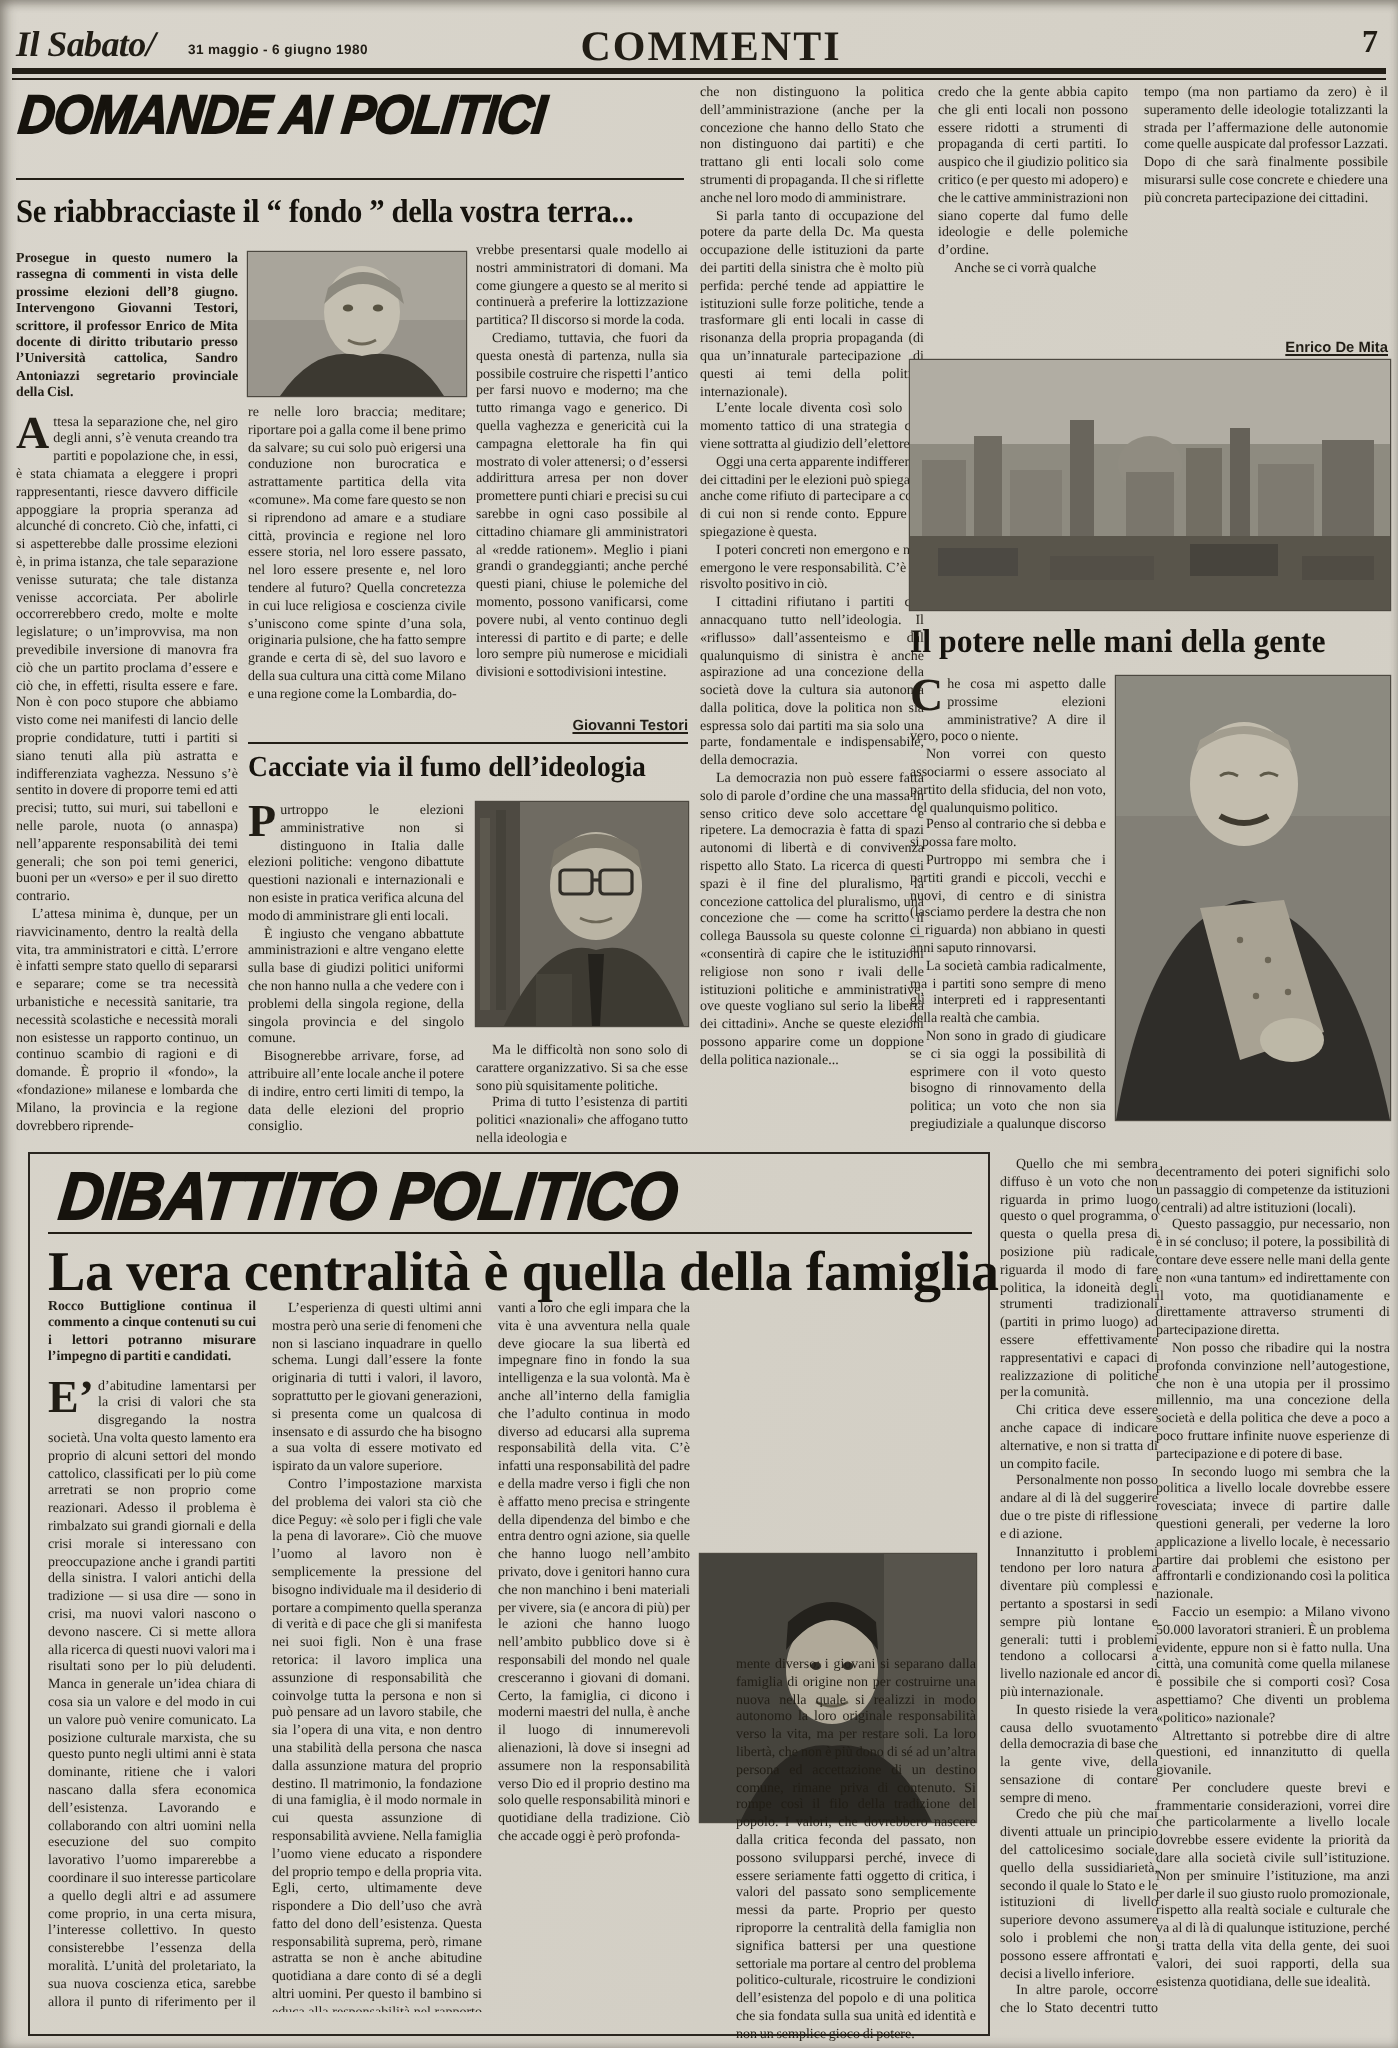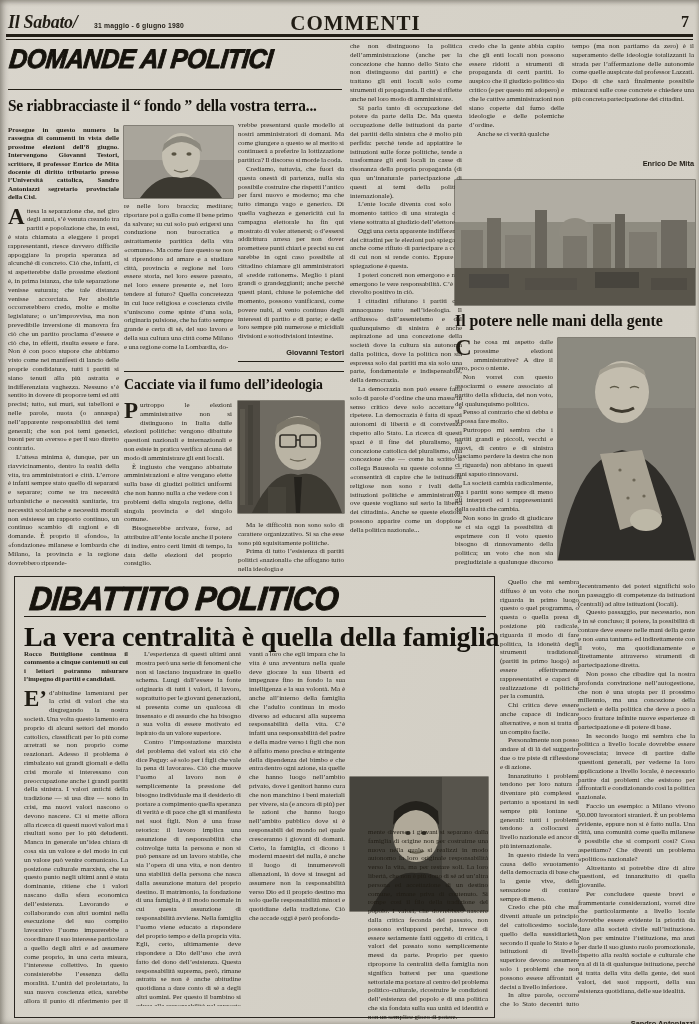--- a/index.html
+++ b/index.html
@@ -25,21 +25,21 @@
   #pot-head{font-size:16.5px;transform:scaleX(.96);}
   #fam-head{font-size:28px;letter-spacing:-.2px;}
   
   .col{position:absolute;overflow:hidden;text-align:justify;
     font-size:7px;line-height:8.8px;word-spacing:-.4px;hyphens:auto;}
   .col p{margin:0;text-indent:8px;}
   .col .intro{font-weight:bold;font-size:6.9px;line-height:8.4px;text-indent:0;margin-bottom:5px;}
   .cont p:first-child{text-indent:0;}
   .first{text-indent:0 !important;}
   .dc{float:left;font:bold 23px/18.5px "Liberation Serif",serif;padding:1px 2px 0 0;}
-  .sig{font:bold 7.4px/9px "Liberation Sans",sans-serif;text-align:right;margin-top:1px;text-indent:0 !important;}
+  .sig{font:bold 7.4px/9px "Liberation Sans",sans-serif;text-align:right;margin-top:11px;text-indent:0 !important;text-decoration:underline;}
   
   .photo{position:relative;overflow:hidden;background:#8b887f;
     box-shadow:0 0 0 .6px #4a463d;filter:contrast(.96);}
   .photo svg{display:block;}
 </style>
 </head>
 <body>
 
 <div id="paper">
 
@@ -117,21 +117,21 @@
     <div class="col" style="position:relative;width:106px;height:58px;margin-top:8px;">
       <span><p>Ma le difficoltà non sono solo di carattere organizzativo. Si sa che esse sono più squisitamente politiche.</p><p>Prima di tutto l’esistenza di partiti politici «nazionali» che affogano tutto nella ideologia e</p></span>
     </div>
   </div>
 
   <div class="col cont" style="left:350px;top:42px;width:112px;height:534px;">
     <span><p>che non distinguono la politica dell’amministrazione (anche per la concezione che hanno dello Stato che non distinguono dai partiti) e che trattano gli enti locali solo come strumenti di propaganda. Il che si riflette anche nel loro modo di amministrare.</p><p>Si parla tanto di occupazione del potere da parte della Dc. Ma questa occupazione delle istituzioni da parte dei partiti della sinistra che è molto più perfida: perché tende ad appiattire le istituzioni sulle forze politiche, tende a trasformare gli enti locali in casse di risonanza della propria propaganda (di qua un’innaturale partecipazione di questi ai temi della politica internazionale).</p><p>L’ente locale diventa così solo un momento tattico di una strategia che viene sottratta al giudizio dell’elettore.</p><p>Oggi una certa apparente indifferenza dei cittadini per le elezioni può spiegarsi anche come rifiuto di partecipare a cose di cui non si rende conto. Eppure la spiegazione è questa.</p><p>I poteri concreti non emergono e non emergono le vere responsabilità. C’è un risvolto positivo in ciò.</p><p>I cittadini rifiutano i partiti che annacquano tutto nell’ideologia. Il «riflusso» dall’assenteismo e dal qualunquismo di sinistra è anche aspirazione ad una concezione della società dove la cultura sia autonoma dalla politica, dove la politica non sia espressa solo dai partiti ma sia solo una parte, fondamentale e indispensabile, della democrazia.</p><p>La democrazia non può essere fatta solo di parole d’ordine che una massa in senso critico deve solo accettare e ripetere. La democrazia è fatta di spazi autonomi di libertà e di convivenza rispetto allo Stato. La ricerca di questi spazi è il fine del pluralismo, la concezione cattolica del pluralismo, una concezione che — come ha scritto il collega Baussola su queste colonne — «consentirà di capire che le istituzioni religiose non sono r ivali delle istituzioni politiche e amministrative, ove queste vogliano sul serio la libertà dei cittadini». Anche se queste elezioni possono apparire come un doppione della politica nazionale...</p></span>
   </div>
 
   <div class="col cont" style="left:469px;top:42px;width:95px;height:138px;">
-    <span><p>credo che la gente abbia capito che gli enti locali non possono essere ridotti a strumenti di propaganda di certi partiti. Io auspico che il giudizio politico sia critico (e per questo mi adopero) e che le cattive amministrazioni non siano coperte dal fumo delle ideologie e delle polemiche d’ordine.</p><p>Anche se ci verità qualche</p></span>
+    <span><p>credo che la gente abbia capito che gli enti locali non possono essere ridotti a strumenti di propaganda di certi partiti. Io auspico che il giudizio politico sia critico (e per questo mi adopero) e che le cattive amministrazioni non siano coperte dal fumo delle ideologie e delle polemiche d’ordine.</p><p>Anche se ci vorrà qualche</p></span>
   </div>
 
   <div class="abs" style="left:572px;top:42px;width:122px;">
     <div class="col cont" style="position:relative;width:122px;height:116px;">
       <span><p>tempo (ma non partiamo da zero) è il superamento delle ideologie totalizzanti la strada per l’affermazione delle autonomie come quelle auspicate dal professor Lazzati. Dopo di che sarà finalmente possibile misurarsi sulle cose concrete e chiedere una più concreta partecipazione dei cittadini.</p></span>
     </div>
     <div class="sig">Enrico De Mita</div>
   </div>
 
   <div class="photo abs" style="left:455px;top:180px;width:240px;height:125px;">

